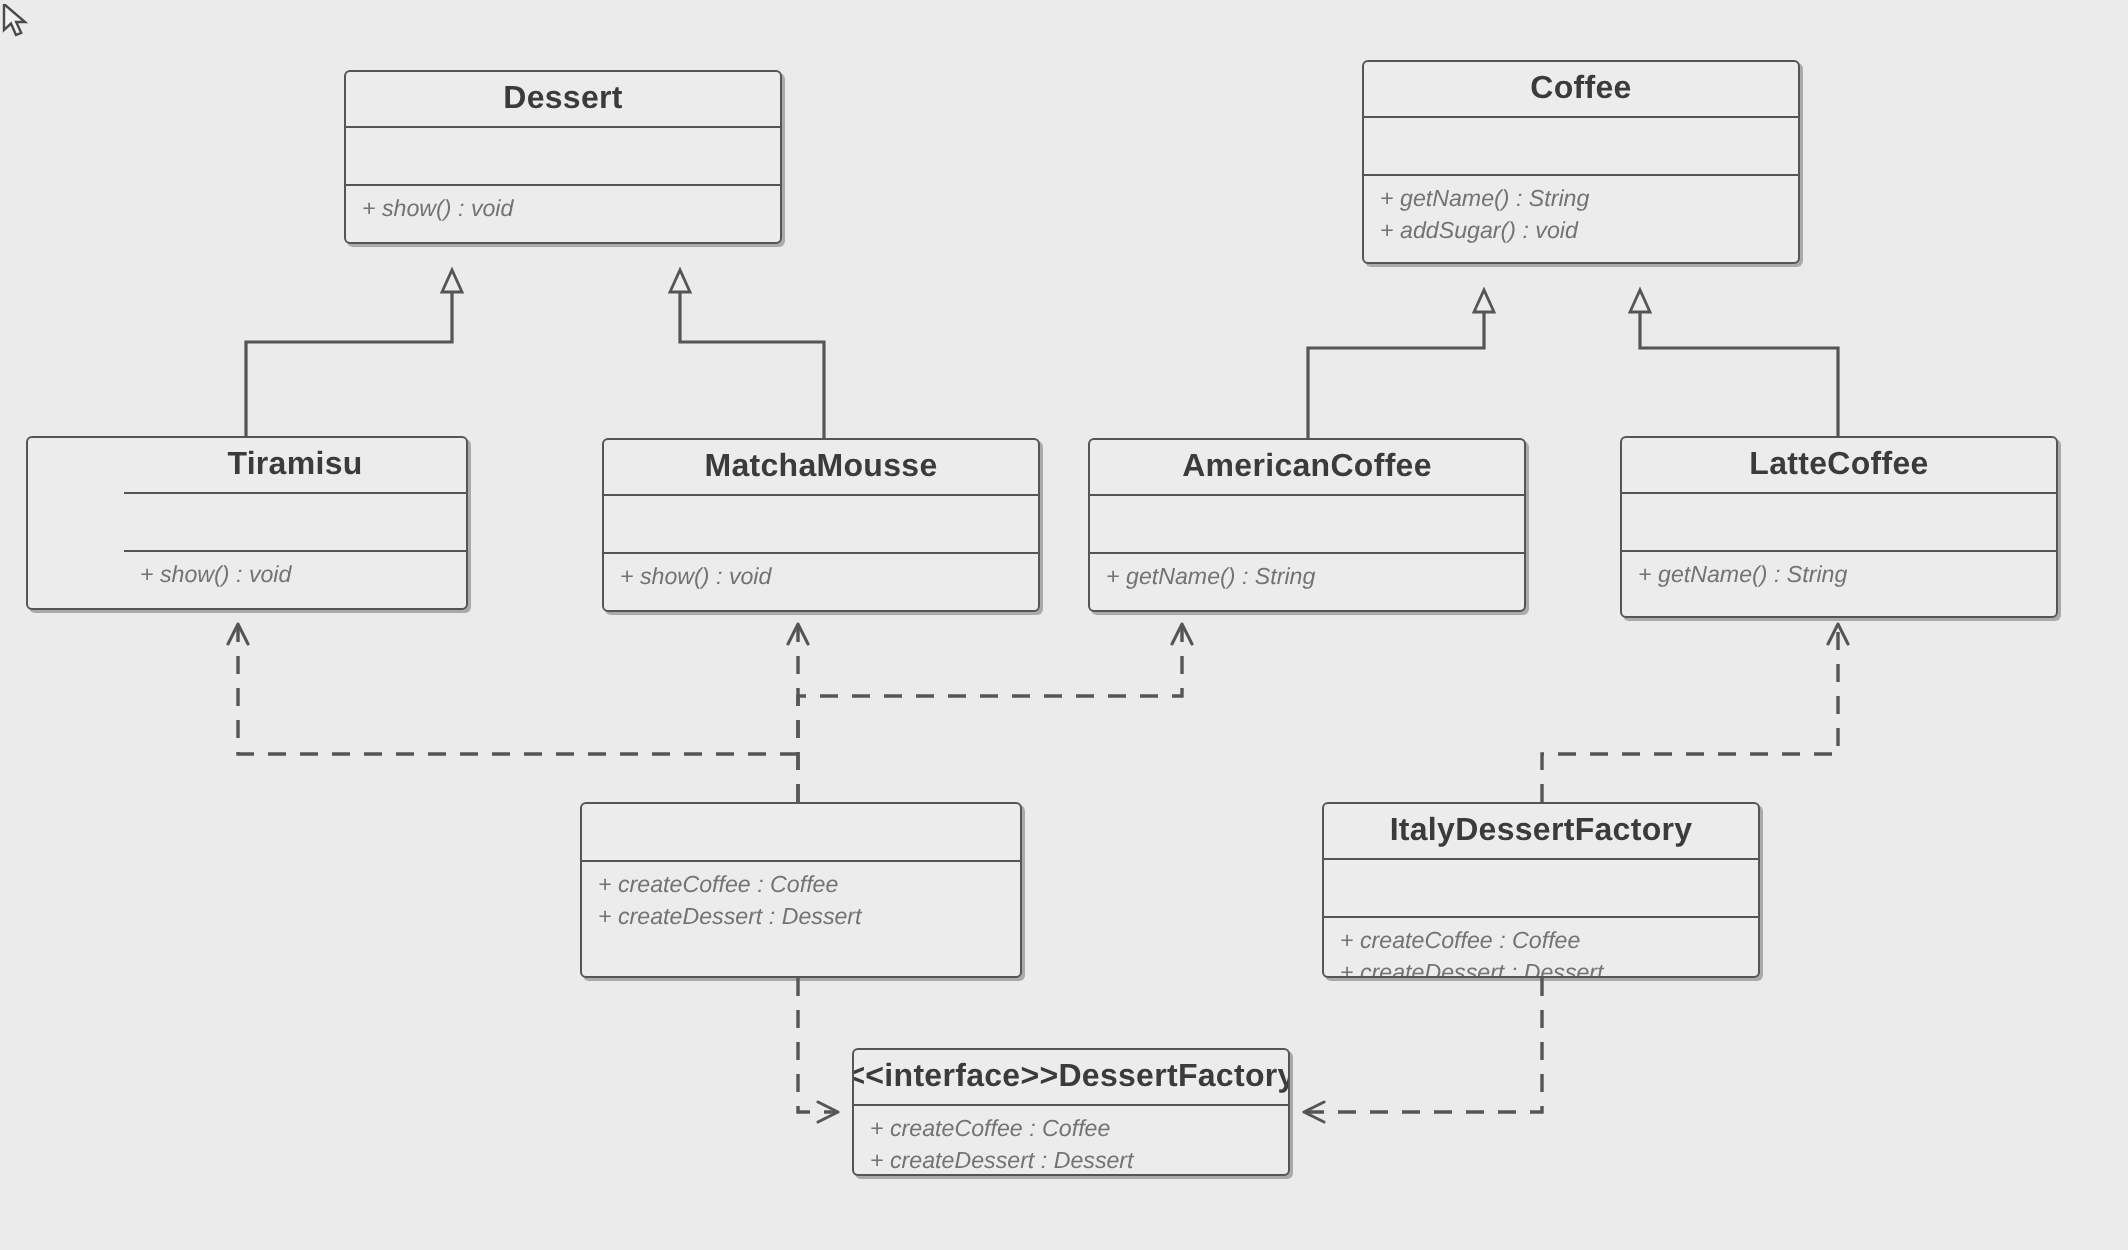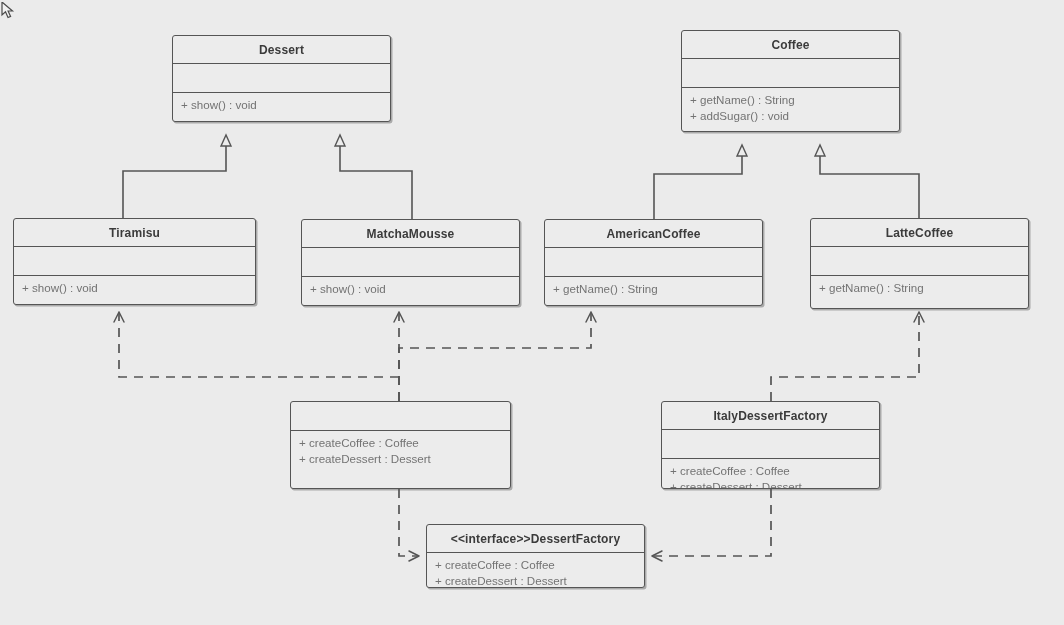--- a/index.html
+++ b/index.html
@@ -37,36 +37,37 @@
     border: 1.6px solid #555555;
     border-radius: 3px;
     box-shadow: 1.5px 1.5px 0 rgba(90,90,90,0.45);
     overflow: hidden;
     z-index: 3;
   }
   .uml-title {
     box-sizing: border-box;
     text-align: center;
     font-weight: bold;
-    font-size: 12px;
+    font-size: 16px;
     color: #3b3b3b;
     letter-spacing: 0.15px;
     border-bottom: 1.6px solid #555555;
     display: flex;
     align-items: center;
     justify-content: center;
     white-space: nowrap;
   }
   .uml-attrs {
     box-sizing: border-box;
     border-bottom: 1.6px solid #555555;
   }
   .uml-methods {
     box-sizing: border-box;
     padding: 4px 0 0 8px;
+    font-style: italic;
   }
   .uml-method {
     font-size: 11.6px;
     color: #737373;
     line-height: 15.5px;
     white-space: nowrap;
   }
   .cursor-artifact {
     position: absolute;
     left: 1px;
@@ -128,21 +129,21 @@
 
   <div class="uml-class" style="left: 681px; top: 30px; width: 219px; height: 102px;">
     <div class="uml-title" style="height: 28px;">Coffee</div>
     <div class="uml-attrs" style="height: 29px;"></div>
     <div class="uml-methods">
       <div class="uml-method">+ getName() : String</div>
       <div class="uml-method">+ addSugar() : void</div>
     </div>
   </div>
 
-  <div class="uml-class" style="left: 13px; top: 218px; width: 243px; height: 87px;">
+  <div class="uml-class" style="left: 13px; top: 218px; width: 221px; height: 87px; padding-left: 48px;">
     <div class="uml-title" style="height: 28px;">Tiramisu</div>
     <div class="uml-attrs" style="height: 29px;"></div>
     <div class="uml-methods">
       <div class="uml-method">+ show() : void</div>
     </div>
   </div>
 
   <div class="uml-class" style="left: 301px; top: 219px; width: 219px; height: 87px;">
     <div class="uml-title" style="height: 28px;">MatchaMousse</div>
     <div class="uml-attrs" style="height: 29px;"></div>

